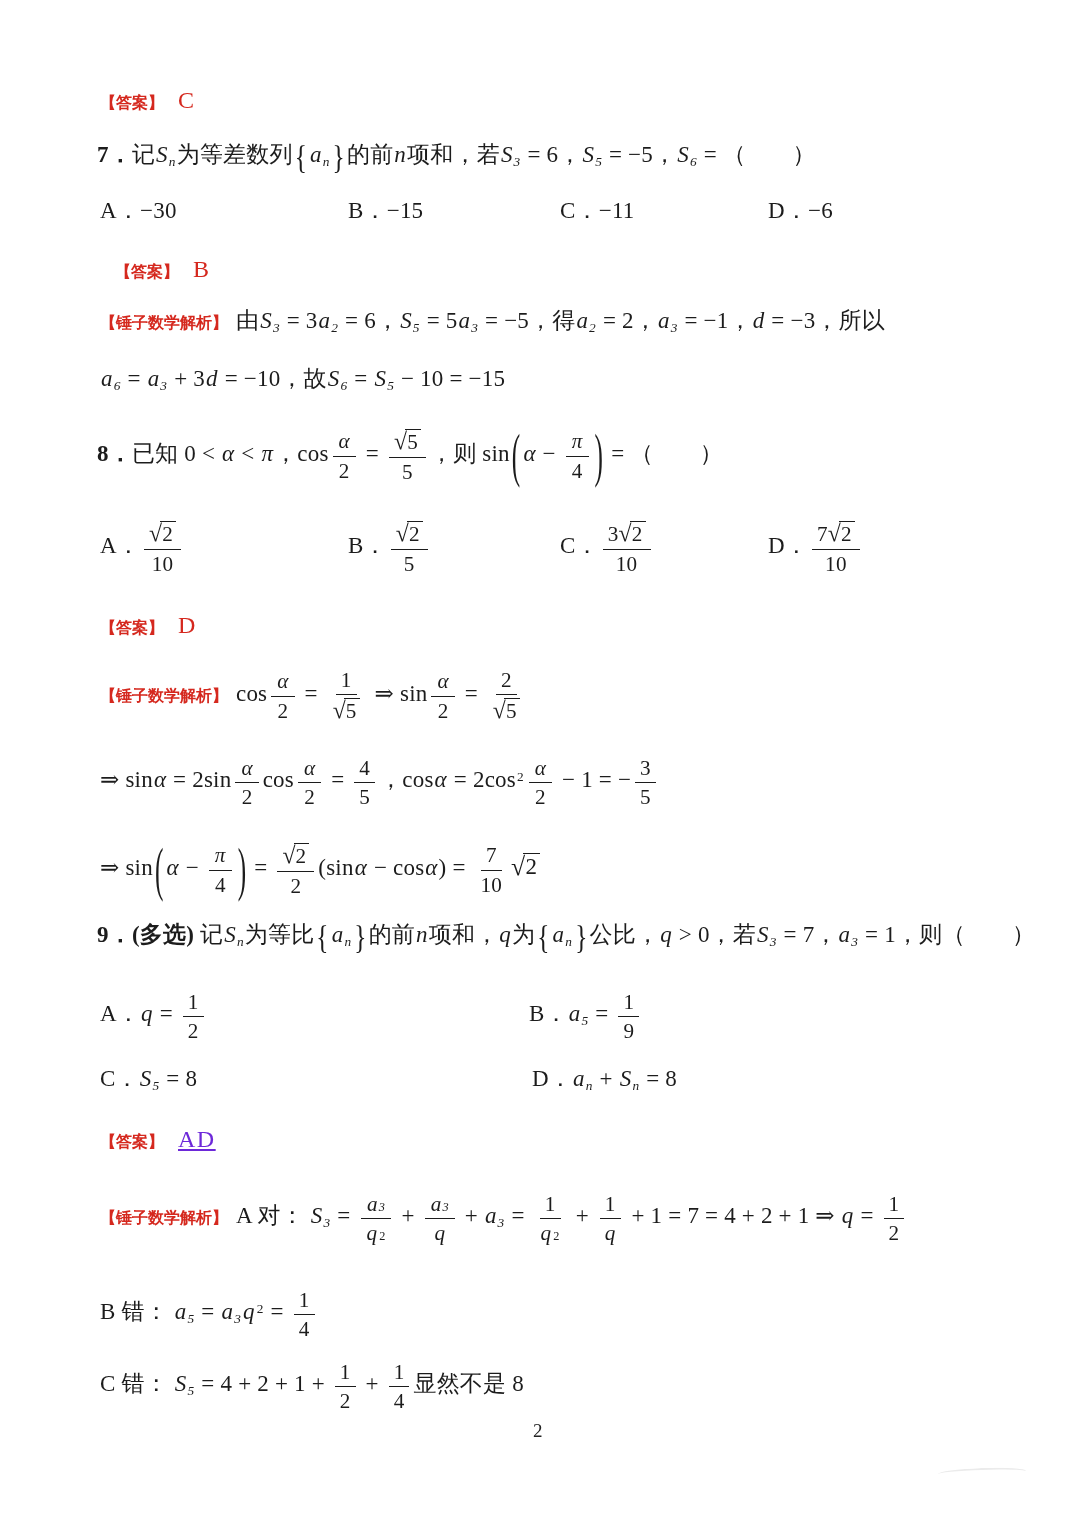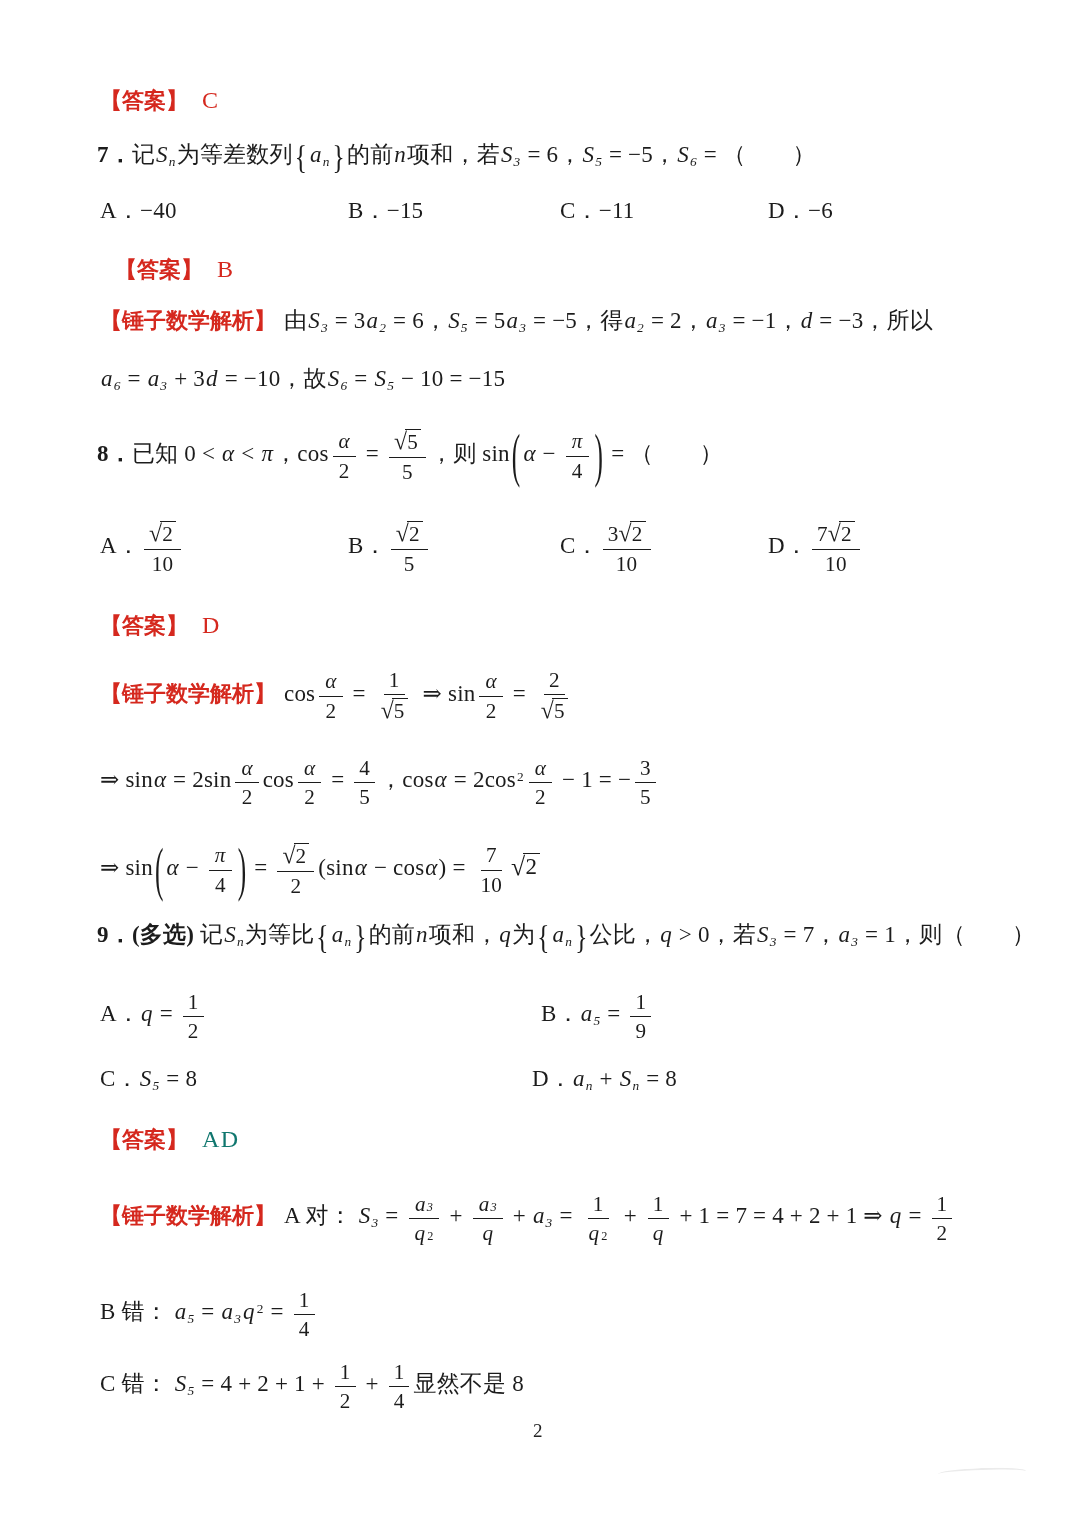--- a/index.html
+++ b/index.html
@@ -19,21 +19,21 @@
     letter-spacing:0.2px;
   }
   .tk-t{font-family:"Liberation Serif","DejaVu Serif",serif;}
   .tk-b{font-weight:700;}
   .tk-i{font-style:italic;padding:0 1px;}
   .tk-sub{font-size:0.58em;font-style:italic;vertical-align:-0.28em;padding-right:1px;}
   .tk-sup{font-size:0.58em;vertical-align:0.52em;padding:0 1px;}
   .tk-lab{
     font-family:Liberation Serif, serif;
     font-weight:700;
-    font-size:22px;
+    font-size:16px;
     margin-right:8px;
     letter-spacing:0;
   }
   .ans-val{
     font-family:"Liberation Serif","DejaVu Serif",serif;
     font-size:24px;
     margin-left:6px;
     letter-spacing:1.5px;
   }
   .tk-f{
@@ -81,41 +81,41 @@
     transform:rotate(-2deg);
   }
 </style>
 </head>
 <body>
 
 <div class="page">
   <div id="doc">
       <div class="line" style="left: 100px; top: 85px;"><span class="tk-lab" style="color: rgb(213, 40, 30);">【答案】</span><span class="ans-val" style="color: rgb(213, 40, 30);">C</span></div>
       <div class="line" style="left: 97px; top: 140px;"><span class="tk-t tk-b">7．</span><span class="tk-t">记</span><span class="tk-i">S</span><span class="tk-sub">n</span><span class="tk-t">为等差数列</span><span class="tk-p" style="transform: scaleY(1.3);">{</span><span class="tk-i">a</span><span class="tk-sub">n</span><span class="tk-p" style="transform: scaleY(1.3);">}</span><span class="tk-t">的前</span><span class="tk-i">n</span><span class="tk-t">项和，若</span><span class="tk-i">S</span><span class="tk-sub">3</span><span class="tk-t"> = 6，</span><span class="tk-i">S</span><span class="tk-sub">5</span><span class="tk-t"> = −5，</span><span class="tk-i">S</span><span class="tk-sub">6</span><span class="tk-t"> = （　　）</span></div>
-      <div class="line" style="left: 100px; top: 196px;"><span class="tk-t">A．−40</span></div>
+      <div class="line" style="left: 100px; top: 196px;"><span class="tk-t">A．−30</span></div>
       <div class="line" style="left: 348px; top: 196px;"><span class="tk-t">B．−15</span></div>
       <div class="line" style="left: 560px; top: 196px;"><span class="tk-t">C．−11</span></div>
       <div class="line" style="left: 768px; top: 196px;"><span class="tk-t">D．−6</span></div>
       <div class="line" style="left: 115px; top: 254px;"><span class="tk-lab" style="color: rgb(213, 40, 30);">【答案】</span><span class="ans-val" style="color: rgb(213, 40, 30);">B</span></div>
       <div class="line" style="left: 100px; top: 306px;"><span class="tk-lab" style="color: rgb(213, 40, 30);">【锤子数学解析】</span><span class="tk-t">由</span><span class="tk-i">S</span><span class="tk-sub">3</span><span class="tk-t"> = 3</span><span class="tk-i">a</span><span class="tk-sub">2</span><span class="tk-t"> = 6，</span><span class="tk-i">S</span><span class="tk-sub">5</span><span class="tk-t"> = 5</span><span class="tk-i">a</span><span class="tk-sub">3</span><span class="tk-t"> = −5，得</span><span class="tk-i">a</span><span class="tk-sub">2</span><span class="tk-t"> = 2，</span><span class="tk-i">a</span><span class="tk-sub">3</span><span class="tk-t"> = −1，</span><span class="tk-i">d</span><span class="tk-t"> = −3，所以</span></div>
       <div class="line" style="left: 100px; top: 364px;"><span class="tk-i">a</span><span class="tk-sub">6</span><span class="tk-t"> = </span><span class="tk-i">a</span><span class="tk-sub">3</span><span class="tk-t"> + 3</span><span class="tk-i">d</span><span class="tk-t"> = −10，故</span><span class="tk-i">S</span><span class="tk-sub">6</span><span class="tk-t"> = </span><span class="tk-i">S</span><span class="tk-sub">5</span><span class="tk-t"> − 10 = −15</span></div>
       <div class="line" style="left: 97px; top: 428px;"><span class="tk-t tk-b">8．</span><span class="tk-t">已知 0 &lt; </span><span class="tk-i">α</span><span class="tk-t"> &lt; </span><span class="tk-i">π</span><span class="tk-t">，cos</span><span class="tk-f"><span class="fn"><span class="tk-i">α</span></span><span class="fd"><span class="tk-t">2</span></span></span><span class="tk-t"> = </span><span class="tk-f"><span class="fn"><span class="tk-sq"><span class="sq-r">√</span><span class="sq-c"><span class="tk-t">5</span></span></span></span><span class="fd"><span class="tk-t">5</span></span></span><span class="tk-t">，则 sin</span><span class="tk-p" style="transform: scaleY(2.3);">(</span><span class="tk-i">α</span><span class="tk-t"> − </span><span class="tk-f"><span class="fn"><span class="tk-i">π</span></span><span class="fd"><span class="tk-t">4</span></span></span><span class="tk-p" style="transform: scaleY(2.3);">)</span><span class="tk-t"> = （　　）</span></div>
       <div class="line" style="left: 100px; top: 520px;"><span class="tk-t">A．</span><span class="tk-f"><span class="fn"><span class="tk-sq"><span class="sq-r">√</span><span class="sq-c"><span class="tk-t">2</span></span></span></span><span class="fd"><span class="tk-t">10</span></span></span></div>
       <div class="line" style="left: 348px; top: 520px;"><span class="tk-t">B．</span><span class="tk-f"><span class="fn"><span class="tk-sq"><span class="sq-r">√</span><span class="sq-c"><span class="tk-t">2</span></span></span></span><span class="fd"><span class="tk-t">5</span></span></span></div>
       <div class="line" style="left: 560px; top: 520px;"><span class="tk-t">C．</span><span class="tk-f"><span class="fn"><span class="tk-t">3</span><span class="tk-sq"><span class="sq-r">√</span><span class="sq-c"><span class="tk-t">2</span></span></span></span><span class="fd"><span class="tk-t">10</span></span></span></div>
       <div class="line" style="left: 768px; top: 520px;"><span class="tk-t">D．</span><span class="tk-f"><span class="fn"><span class="tk-t">7</span><span class="tk-sq"><span class="sq-r">√</span><span class="sq-c"><span class="tk-t">2</span></span></span></span><span class="fd"><span class="tk-t">10</span></span></span></div>
       <div class="line" style="left: 100px; top: 610px;"><span class="tk-lab" style="color: rgb(213, 40, 30);">【答案】</span><span class="ans-val" style="color: rgb(213, 40, 30);">D</span></div>
       <div class="line" style="left: 100px; top: 668px;"><span class="tk-lab" style="color: rgb(213, 40, 30);">【锤子数学解析】</span><span class="tk-t">cos</span><span class="tk-f"><span class="fn"><span class="tk-i">α</span></span><span class="fd"><span class="tk-t">2</span></span></span><span class="tk-t"> = </span><span class="tk-f"><span class="fn"><span class="tk-t">1</span></span><span class="fd"><span class="tk-sq"><span class="sq-r">√</span><span class="sq-c"><span class="tk-t">5</span></span></span></span></span><span class="tk-t"> ⇒ sin</span><span class="tk-f"><span class="fn"><span class="tk-i">α</span></span><span class="fd"><span class="tk-t">2</span></span></span><span class="tk-t"> = </span><span class="tk-f"><span class="fn"><span class="tk-t">2</span></span><span class="fd"><span class="tk-sq"><span class="sq-r">√</span><span class="sq-c"><span class="tk-t">5</span></span></span></span></span></div>
       <div class="line" style="left: 100px; top: 756px;"><span class="tk-t">⇒ sin</span><span class="tk-i">α</span><span class="tk-t"> = 2sin</span><span class="tk-f"><span class="fn"><span class="tk-i">α</span></span><span class="fd"><span class="tk-t">2</span></span></span><span class="tk-t">cos</span><span class="tk-f"><span class="fn"><span class="tk-i">α</span></span><span class="fd"><span class="tk-t">2</span></span></span><span class="tk-t"> = </span><span class="tk-f"><span class="fn"><span class="tk-t">4</span></span><span class="fd"><span class="tk-t">5</span></span></span><span class="tk-t">，cos</span><span class="tk-i">α</span><span class="tk-t"> = 2cos</span><span class="tk-sup">2</span><span class="tk-f"><span class="fn"><span class="tk-i">α</span></span><span class="fd"><span class="tk-t">2</span></span></span><span class="tk-t"> − 1 = −</span><span class="tk-f"><span class="fn"><span class="tk-t">3</span></span><span class="fd"><span class="tk-t">5</span></span></span></div>
       <div class="line" style="left: 100px; top: 842px;"><span class="tk-t">⇒ sin</span><span class="tk-p" style="transform: scaleY(2.3);">(</span><span class="tk-i">α</span><span class="tk-t"> − </span><span class="tk-f"><span class="fn"><span class="tk-i">π</span></span><span class="fd"><span class="tk-t">4</span></span></span><span class="tk-p" style="transform: scaleY(2.3);">)</span><span class="tk-t"> = </span><span class="tk-f"><span class="fn"><span class="tk-sq"><span class="sq-r">√</span><span class="sq-c"><span class="tk-t">2</span></span></span></span><span class="fd"><span class="tk-t">2</span></span></span><span class="tk-t">(sin</span><span class="tk-i">α</span><span class="tk-t"> − cos</span><span class="tk-i">α</span><span class="tk-t">) = </span><span class="tk-f"><span class="fn"><span class="tk-t">7</span></span><span class="fd"><span class="tk-t">10</span></span></span><span class="tk-sq"><span class="sq-r">√</span><span class="sq-c"><span class="tk-t">2</span></span></span></div>
       <div class="line" style="left: 97px; top: 920px;"><span class="tk-t tk-b">9．(多选) </span><span class="tk-t">记</span><span class="tk-i">S</span><span class="tk-sub">n</span><span class="tk-t">为等比</span><span class="tk-p" style="transform: scaleY(1.3);">{</span><span class="tk-i">a</span><span class="tk-sub">n</span><span class="tk-p" style="transform: scaleY(1.3);">}</span><span class="tk-t">的前</span><span class="tk-i">n</span><span class="tk-t">项和，</span><span class="tk-i">q</span><span class="tk-t">为</span><span class="tk-p" style="transform: scaleY(1.3);">{</span><span class="tk-i">a</span><span class="tk-sub">n</span><span class="tk-p" style="transform: scaleY(1.3);">}</span><span class="tk-t">公比，</span><span class="tk-i">q</span><span class="tk-t"> &gt; 0，若</span><span class="tk-i">S</span><span class="tk-sub">3</span><span class="tk-t"> = 7，</span><span class="tk-i">a</span><span class="tk-sub">3</span><span class="tk-t"> = 1，则（　　）</span></div>
       <div class="line" style="left: 100px; top: 990px;"><span class="tk-t">A．</span><span class="tk-i">q</span><span class="tk-t"> = </span><span class="tk-f"><span class="fn"><span class="tk-t">1</span></span><span class="fd"><span class="tk-t">2</span></span></span></div>
-      <div class="line" style="left: 541px; top: 990px;"><span class="tk-t">B．</span><span class="tk-i">a</span><span class="tk-sub">5</span><span class="tk-t"> = </span><span class="tk-f"><span class="fn"><span class="tk-t">1</span></span><span class="fd"><span class="tk-t">9</span></span></span></div>
+      <div class="line" style="left: 529px; top: 990px;"><span class="tk-t">B．</span><span class="tk-i">a</span><span class="tk-sub">5</span><span class="tk-t"> = </span><span class="tk-f"><span class="fn"><span class="tk-t">1</span></span><span class="fd"><span class="tk-t">9</span></span></span></div>
       <div class="line" style="left: 100px; top: 1064px;"><span class="tk-t">C．</span><span class="tk-i">S</span><span class="tk-sub">5</span><span class="tk-t"> = 8</span></div>
       <div class="line" style="left: 532px; top: 1064px;"><span class="tk-t">D．</span><span class="tk-i">a</span><span class="tk-sub">n</span><span class="tk-t"> + </span><span class="tk-i">S</span><span class="tk-sub">n</span><span class="tk-t"> = 8</span></div>
-      <div class="line" style="left: 100px; top: 1124px;"><span class="tk-lab" style="color: rgb(213, 40, 30);">【答案】</span><span class="ans-val" style="color: #0f766e;">AD</span></div>
+      <div class="line" style="left: 100px; top: 1124px;"><span class="tk-lab" style="color: rgb(213, 40, 30);">【答案】</span><span class="ans-val" style="color: #6d28d9; text-decoration: underline;">AD</span></div>
       <div class="line" style="left: 100px; top: 1192px;"><span class="tk-lab" style="color: rgb(213, 40, 30);">【锤子数学解析】</span><span class="tk-t">A 对： </span><span class="tk-i">S</span><span class="tk-sub">3</span><span class="tk-t"> = </span><span class="tk-f"><span class="fn"><span class="tk-i">a</span><span class="tk-sub">3</span></span><span class="fd"><span class="tk-i">q</span><span class="tk-sup">2</span></span></span><span class="tk-t"> + </span><span class="tk-f"><span class="fn"><span class="tk-i">a</span><span class="tk-sub">3</span></span><span class="fd"><span class="tk-i">q</span></span></span><span class="tk-t"> + </span><span class="tk-i">a</span><span class="tk-sub">3</span><span class="tk-t"> = </span><span class="tk-f"><span class="fn"><span class="tk-t">1</span></span><span class="fd"><span class="tk-i">q</span><span class="tk-sup">2</span></span></span><span class="tk-t"> + </span><span class="tk-f"><span class="fn"><span class="tk-t">1</span></span><span class="fd"><span class="tk-i">q</span></span></span><span class="tk-t"> + 1 = 7 = 4 + 2 + 1 ⇒ </span><span class="tk-i">q</span><span class="tk-t"> = </span><span class="tk-f"><span class="fn"><span class="tk-t">1</span></span><span class="fd"><span class="tk-t">2</span></span></span></div>
       <div class="line" style="left: 100px; top: 1288px;"><span class="tk-t">B 错： </span><span class="tk-i">a</span><span class="tk-sub">5</span><span class="tk-t"> = </span><span class="tk-i">a</span><span class="tk-sub">3</span><span class="tk-i">q</span><span class="tk-sup">2</span><span class="tk-t"> = </span><span class="tk-f"><span class="fn"><span class="tk-t">1</span></span><span class="fd"><span class="tk-t">4</span></span></span></div>
       <div class="line" style="left: 100px; top: 1360px;"><span class="tk-t">C 错： </span><span class="tk-i">S</span><span class="tk-sub">5</span><span class="tk-t"> = 4 + 2 + 1 + </span><span class="tk-f"><span class="fn"><span class="tk-t">1</span></span><span class="fd"><span class="tk-t">2</span></span></span><span class="tk-t"> + </span><span class="tk-f"><span class="fn"><span class="tk-t">1</span></span><span class="fd"><span class="tk-t">4</span></span></span><span class="tk-t">显然不是 8</span></div>
     </div>
   <div class="pagenum">2</div>
   <div class="smudge"></div>
 </div>
 
 </body></html>

